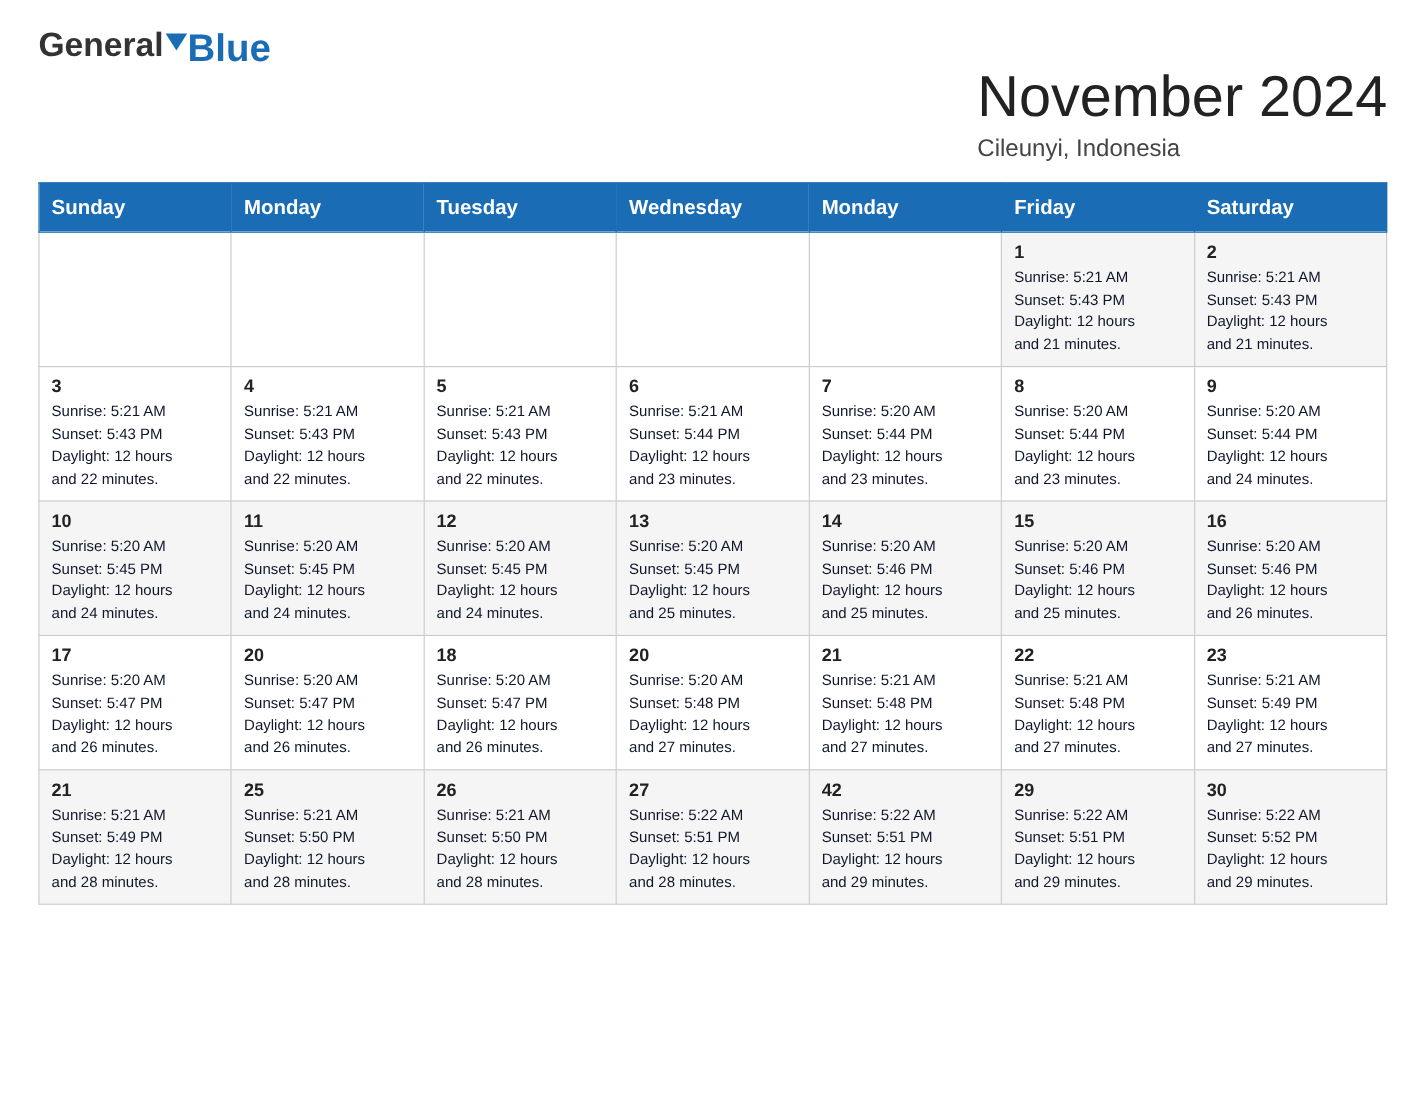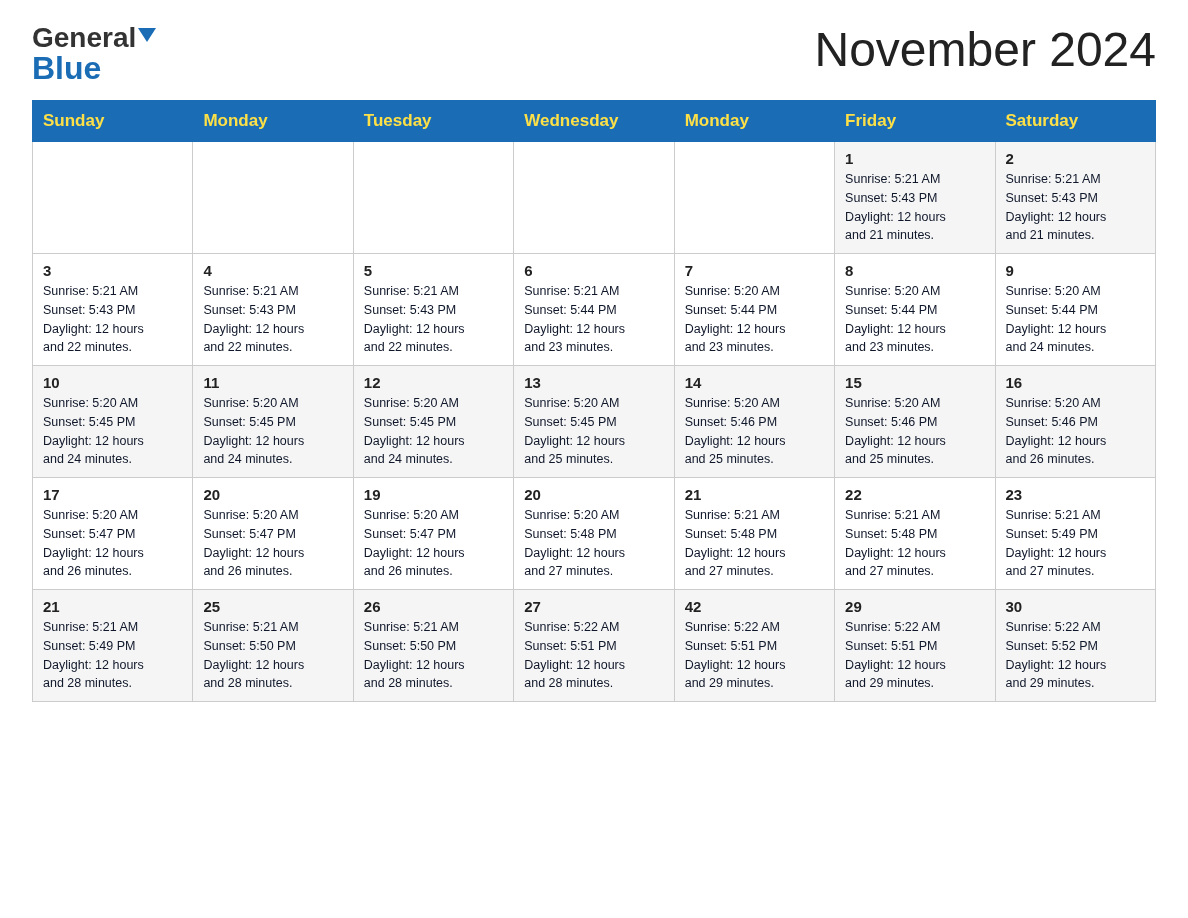--- a/index.html
+++ b/index.html
@@ -11,21 +11,21 @@
       min-height: 918px;
     }
     .header-area {
       display: flex;
       justify-content: space-between;
       align-items: flex-start;
       margin-bottom: 16px;
     }
     .logo {
       display: flex;
-      flex-direction: column;
+      flex-direction: row;
       align-items: flex-start;
     }
     .logo-general {
       font-size: 28px;
       font-weight: bold;
       color: #333;
       line-height: 1;
     }
     .logo-blue {
       font-size: 32px;
@@ -40,40 +40,41 @@
       border-left: 9px solid transparent;
       border-right: 9px solid transparent;
       border-top: 14px solid #1a6db5;
       margin-left: 2px;
       vertical-align: middle;
       position: relative;
       top: -3px;
     }
     .title-area {
       text-align: left;
+      margin-top: 32px;
     }
     .month-title {
       font-size: 48px;
       font-weight: normal;
       color: #222;
       line-height: 1.1;
     }
     .location-title {
       font-size: 20px;
       color: #444;
       margin-top: 4px;
     }
     .calendar-table {
       width: 100%;
       border-collapse: collapse;
       border: 1px solid #aaa;
     }
     .calendar-table thead tr th {
       background-color: #1a6db5;
-      color: #fde047;
+      color: #ffffff;
       font-size: 17px;
       font-weight: bold;
       padding: 10px 10px;
       text-align: left;
       border: 1px solid #1a6db5;
       margin-left: 19px;
     }
     .calendar-table tbody tr td {
       vertical-align: top;
       padding: 8px 10px;
@@ -115,20 +116,21 @@
 <div class="header-area">
   <div class="logo">
     <div style="display:flex; align-items:center;">
       <span class="logo-general">General</span>
       <span class="logo-triangle"></span>
     </div>
     <span class="logo-blue">Blue</span>
   </div>
   <div class="title-area">
     <div class="month-title">November 2024</div>
+    <div class="location-title">Cileunyi, Indonesia</div>
   </div>
 </div>
 
 <table class="calendar-table">
   <thead>
     <tr>
     <th>Sunday</th>
         <th>Monday</th>
         <th>Tuesday</th>
         <th>Wednesday</th>
@@ -216,21 +218,21 @@
       <tr class="row-even">
         <td>
           <span class="day-number">17</span>
           <div class="day-info">Sunrise: 5:20 AM<br>Sunset: 5:47 PM<br>Daylight: 12 hours<br>and 26 minutes.</div>
         </td>
         <td>
           <span class="day-number">20</span>
           <div class="day-info">Sunrise: 5:20 AM<br>Sunset: 5:47 PM<br>Daylight: 12 hours<br>and 26 minutes.</div>
         </td>
         <td>
-          <span class="day-number">19</span>
+          <span class="day-number">18</span>
           <div class="day-info">Sunrise: 5:20 AM<br>Sunset: 5:47 PM<br>Daylight: 12 hours<br>and 26 minutes.</div>
         </td>
         <td>
           <span class="day-number">20</span>
           <div class="day-info">Sunrise: 5:20 AM<br>Sunset: 5:48 PM<br>Daylight: 12 hours<br>and 27 minutes.</div>
         </td>
         <td>
           <span class="day-number">21</span>
           <div class="day-info">Sunrise: 5:21 AM<br>Sunset: 5:48 PM<br>Daylight: 12 hours<br>and 27 minutes.</div>
         </td>

